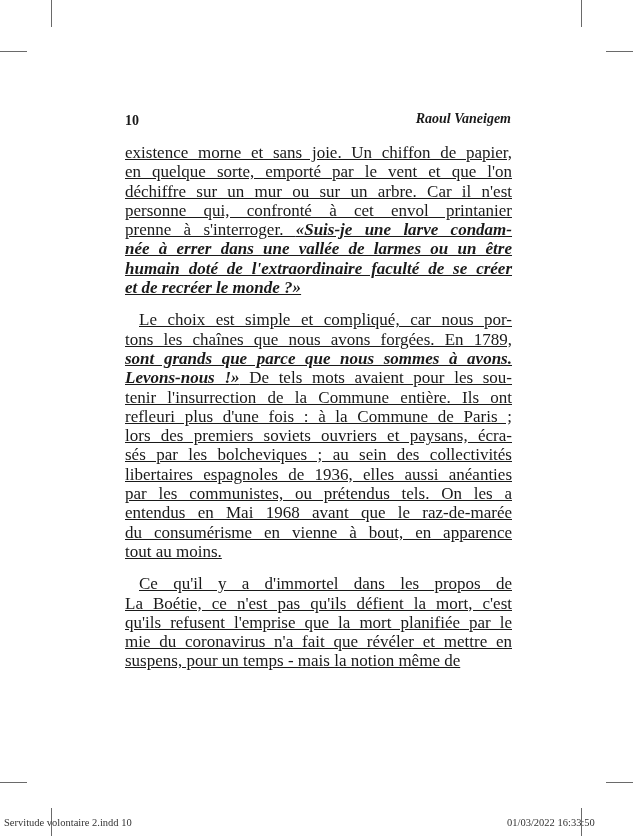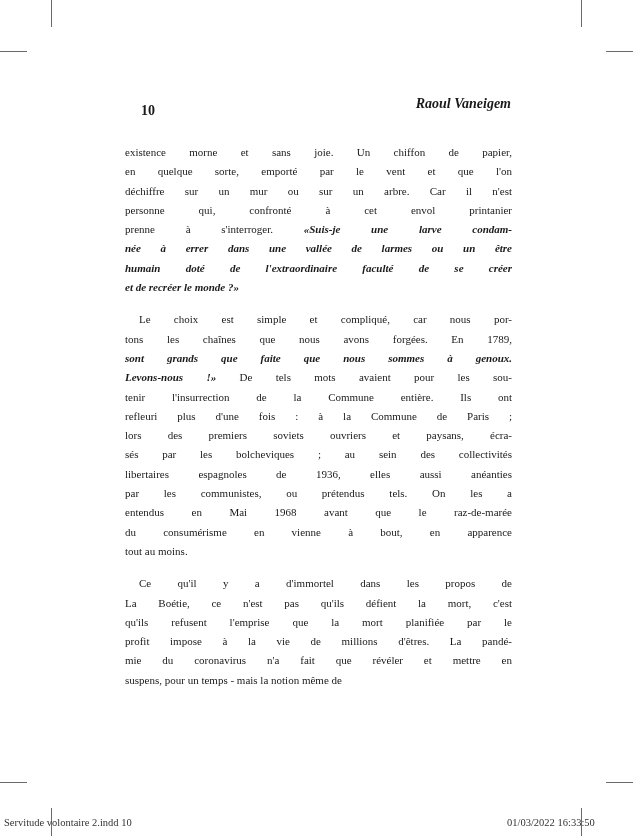--- a/index.html
+++ b/index.html
@@ -1,21 +1,21 @@
 <!DOCTYPE html>
 <html><head>
 <meta charset="utf-8">
 <style>
   html, body { margin:0; padding:0; background:#fff; }
   body { width:633px; height:836px; position:relative; overflow:hidden; }
   .mark { position:absolute; background:#6a6a6a; }
   .header { position:absolute; top:96px; left:125px; width:386px; height:20px; font-family:"Liberation Serif", serif; font-weight:bold; font-size:14px; color:#1a1a1a; }
-  .header .pn { position:absolute; left:0; top:7px;margin-left:16px; }
-  .header .au { position:absolute; right:0; top:0; font-style:italic;margin-left:41px; }
-  .body { position:absolute; left:125px; top:143px; width:387px; font-family:"Liberation Serif", serif; font-size:11px; line-height:19.3px; color:#1a1a1a; }
+  .header .pn { position:absolute; left:0; top:17px; }
+  .header .au { position:absolute; right:0; top:15px; font-style:italic;margin-left:41px; }
+  .body { position:absolute; left:125px; top:143px; width:387px; font-family:"Liberation Serif", serif; font-size:17px; line-height:19.3px; color:#1a1a1a;text-decoration:underline; }
   .line { display:block; text-align:justify; text-align-last:justify; white-space:nowrap; height:19.3px; }
   .line.last { text-align-last:left; }
   .line.indent { padding-left:14px; }
   .it { font-style:italic; font-weight:bold;margin-top:36px; }
   .para-gap { height:13px; }
   .slug { position:absolute; font-family:"Liberation Serif", serif; font-size:10.5px; color:#333; top:817px; }
 </style>
 </head>
 <body>
 
@@ -41,37 +41,36 @@
       <span class="line"><span>personne qui, confronté à cet envol printanier</span></span>
       <span class="line"><span>prenne à s'interroger. </span><span class="it">«Suis-je une larve condam-</span></span>
       <span class="line"><span class="it">née à errer dans une vallée de larmes ou un être</span></span>
       <span class="line"><span class="it">humain doté de l'extraordinaire faculté de se créer</span></span>
       <span class="line last"><span class="it">et de recréer le monde ?»</span></span>
     </div>
     <div class="para-gap"></div>
     <div>
       <span class="line indent"><span>Le choix est simple et compliqué, car nous por-</span></span>
       <span class="line"><span>tons les chaînes que nous avons forgées. En 1789,</span></span>
-      <span class="line"><span class="it">sont grands que faite que nous sommes à genoux.</span></span>
+      <span class="line"><span class="it">sont grands que parce que nous sommes à avons.</span></span>
       <span class="line"><span class="it">Levons-nous !»</span><span> De tels mots avaient pour les sou-</span></span>
       <span class="line"><span>tenir l'insurrection de la Commune entière. Ils ont</span></span>
       <span class="line"><span>refleuri plus d'une fois : à la Commune de Paris ;</span></span>
       <span class="line"><span>lors des premiers soviets ouvriers et paysans, écra-</span></span>
       <span class="line"><span>sés par les bolcheviques ; au sein des collectivités</span></span>
       <span class="line"><span>libertaires espagnoles de 1936, elles aussi anéanties</span></span>
       <span class="line"><span>par les communistes, ou prétendus tels. On les a</span></span>
       <span class="line"><span>entendus en Mai 1968 avant que le raz-de-marée</span></span>
       <span class="line"><span>du consumérisme en vienne à bout, en apparence</span></span>
       <span class="line last"><span>tout au moins.</span></span>
     </div>
     <div class="para-gap"></div>
     <div>
       <span class="line indent"><span>Ce qu'il y a d'immortel dans les propos de</span></span>
       <span class="line"><span>La Boétie, ce n'est pas qu'ils défient la mort, c'est</span></span>
       <span class="line"><span>qu'ils refusent l'emprise que la mort planifiée par le</span></span>
-      <span class="line"><span>profit impose à la vie de millions d'êtres. La pandé-</span></span>
       <span class="line"><span>mie du coronavirus n'a fait que révéler et mettre en</span></span>
       <span class="line last"><span>suspens, pour un temps - mais la notion même de</span></span>
     </div>
   </div>
 
 <div class="slug" style="left:4px;">Servitude volontaire 2.indd   10</div>
 <div class="slug" style="left:507px;">01/03/2022   16:33:50</div>
 
 </body></html>

